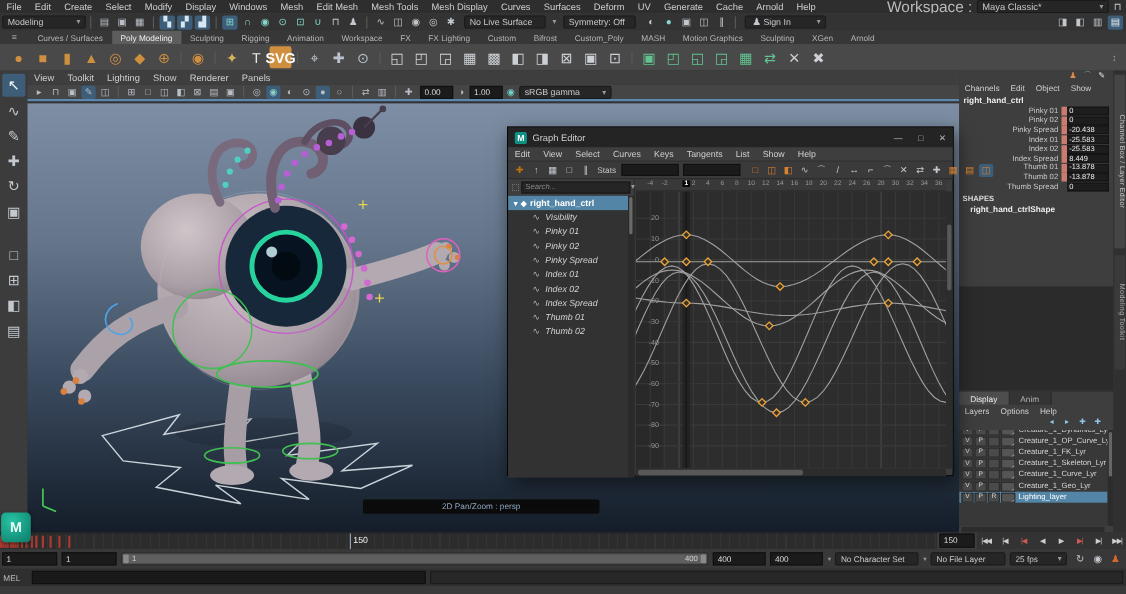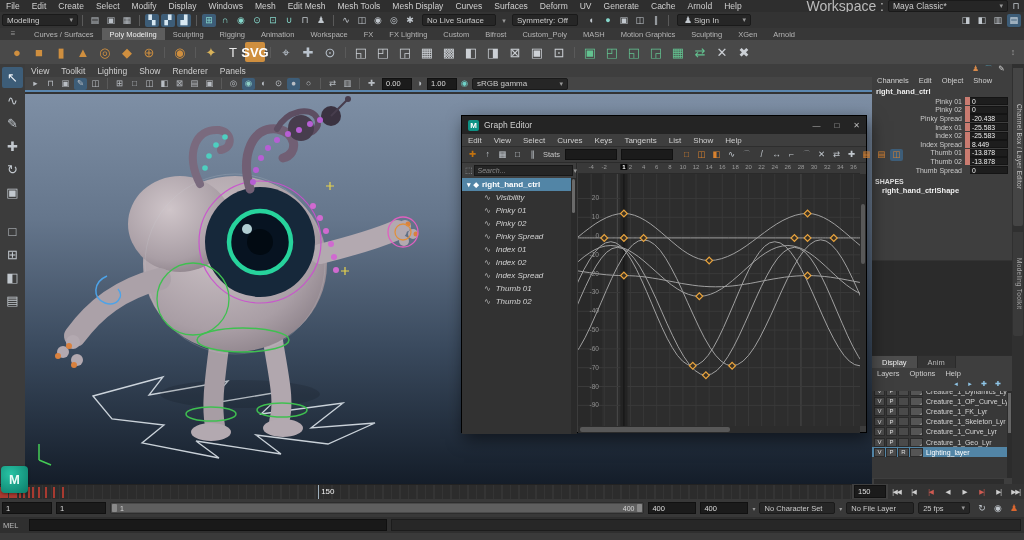--- a/index.html
+++ b/index.html
@@ -313,21 +313,21 @@
         <span class="sep"></span>
         <span class="icon" style="color: rgb(185, 190, 196);">⇄</span>
         <span class="icon" style="color: rgb(185, 190, 196);">▥</span>
         <span class="sep"></span>
         <span class="icon" style="color: rgb(185, 190, 196);">✚</span>
       </span>
     <input class="field" style="width: 30px; margin-left: 3px;" readonly="" value="0.00">
     <span class="icon" style="color:#b9bec4">◑</span>
     <input class="field" style="width: 30px;" readonly="" value="1.00">
     <span class="icon" style="color:#6fd1c7">◉</span>
-    <span class="dd" style="width:96px">
+    <span class="dd" style="width:84px">
       <span>sRGB gamma</span>
         <span class="caret">▾</span>
     </span>
   </div>
   <div id="vp-canvas">
     <svg width="847" height="390" viewBox="0 0 847 390">
       <defs>
         <radialGradient id="bodyg" cx="40%" cy="35%" r="75%">
           <stop offset="0%" stop-color="#cfc5c9"></stop>
             <stop offset="70%" stop-color="#a99ea5"></stop>
@@ -404,20 +404,23 @@
       <ellipse cx="186" cy="320" rx="25" ry="7" stroke="#3fc050" stroke-width="1.5" fill="none"></ellipse>
       <ellipse cx="257" cy="316" rx="25" ry="7" stroke="#3fc050" stroke-width="1.5" fill="none"></ellipse>
       <circle cx="168" cy="205" r="36" stroke="#3fc050" stroke-width="1.3" fill="none"></circle>
       <path d="M82,182 c-14,6 -15,22 -2,27 c11,4 20,-6 13,-14" stroke="#4da3e8" stroke-width="1.5" fill="none"></path>
       <circle cx="378" cy="138" r="15" stroke="#e060c0" stroke-width="1.3" fill="none"></circle>
       <circle cx="378" cy="138" r="8" stroke="#e0903c" stroke-width="1.3" fill="none"></circle>
       <path d="M301,92 h8 M305,88 v8 M316,177 h8 M320,173 v8" stroke="#e8d44d" stroke-width="1.2"></path>
 
       <path d="M14,366 L14,350 M14,366 L26,371" stroke="#44cc55" stroke-width="1.5" fill="none"></path>
     </svg>
+    <div id="vp-overlay-bar">
+      <span>2D Pan/Zoom : persp</span>
+    </div>
   </div>
 </div>
 
 <div id="right-panel" class="abs">
   <div id="cb-corner">
       <span class="icon" style="color: rgb(217, 138, 74);">♟</span>
       <span class="icon" style="color: rgb(88, 184, 216);">⌒</span>
       <span class="icon" style="color: rgb(224, 224, 224);">✎</span>
     </div>
   <div id="cb-menus">

